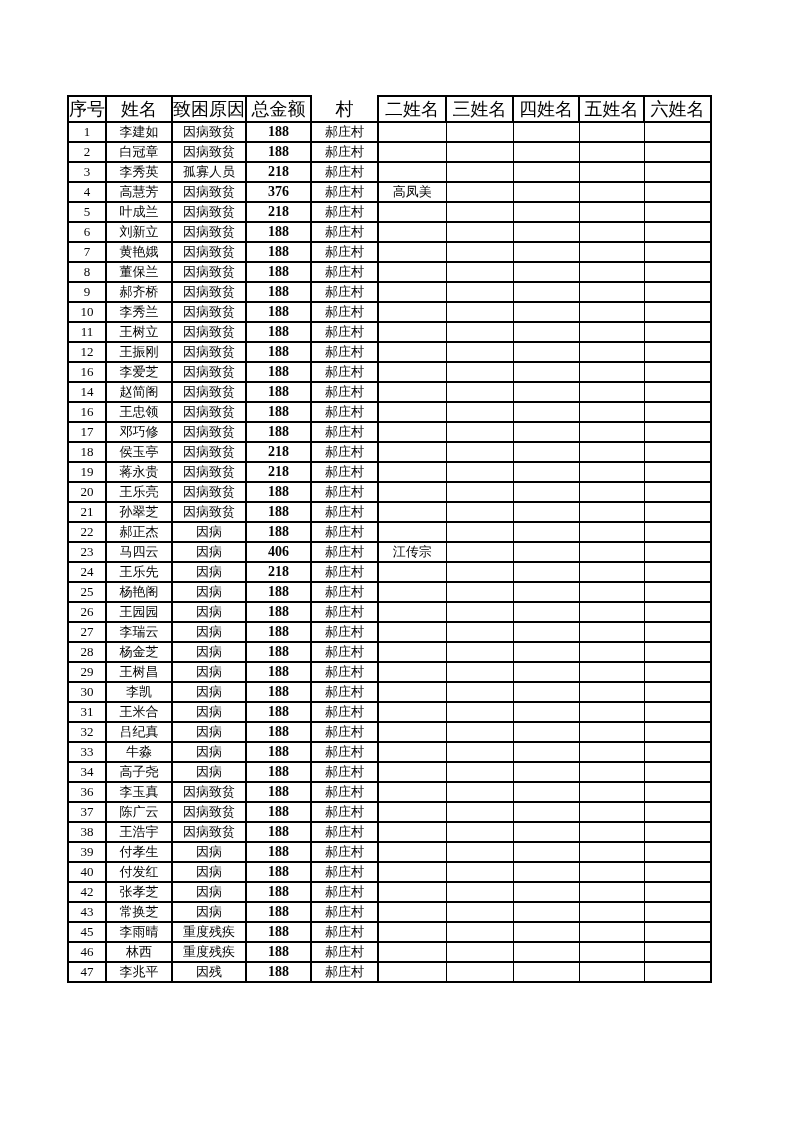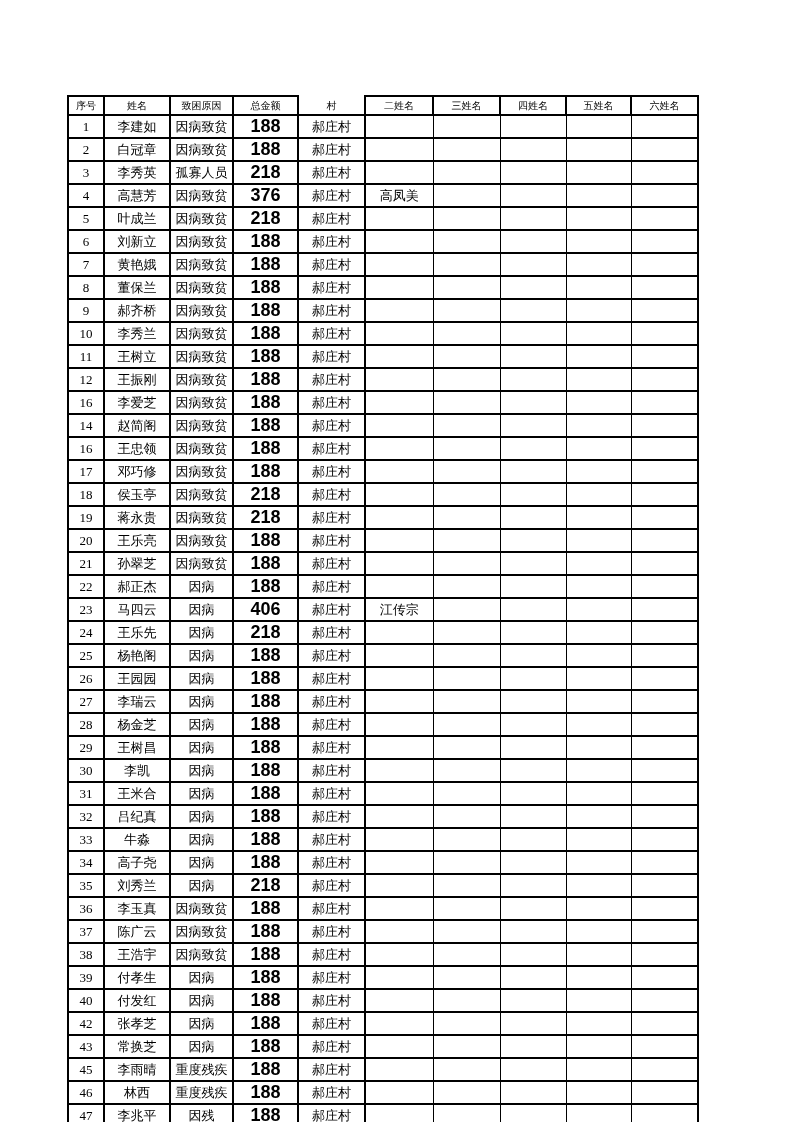--- a/index.html
+++ b/index.html
@@ -30,21 +30,21 @@
     padding: 0;
     text-align: center;
     vertical-align: middle;
     overflow: hidden;
     white-space: nowrap;
   }
   
   table.roster thead th {
     height: 17px;
     font-weight: normal;
-    font-size: 10px;
+    font-size: 18px;
     font-family: Liberation Serif, serif;
   }
   
   table.roster thead th:nth-child(5) {
     border-top: 2px solid #ffffff;
   }
   
   table.roster tbody td {
     height: 15px;
     font-size: 13px;
@@ -56,23 +56,23 @@
   }
   table.roster tbody td:nth-child(6) { border-left-width: 2px; margin-left: 44px; }
   table.roster tbody td:nth-child(10) { border-right-width: 2px; }
 
   
   table.roster tbody td.col0 {             
     font-size: 13px;
     font-family: "Liberation Serif", serif;
   }
   table.roster tbody td.col3 {             
-    font-family: Liberation Sans, sans-serif;
+    font-family: Liberation Serif, serif;
     font-weight: bold;
-    font-size: 18px;
+    font-size: 14px;
   }
 </style>
 </head>
 <body>
 
 <div class="sheet">
   <table class="roster">
     <colgroup>
         <col style="width: 36px;">
         <col style="width: 66px;">
@@ -490,32 +490,20 @@
           <td class="col2">因病</td>
           <td class="col3">188</td>
           <td class="col4">郝庄村</td>
           <td class="col5"></td>
           <td class="col6"></td>
           <td class="col7"></td>
           <td class="col8"></td>
           <td class="col9"></td>
         </tr>
         <tr>
-          <td class="col0">35</td>
-          <td class="col1">刘秀兰</td>
-          <td class="col2">因病</td>
-          <td class="col3">218</td>
-          <td class="col4">郝庄村</td>
-          <td class="col5"></td>
-          <td class="col6"></td>
-          <td class="col7"></td>
-          <td class="col8"></td>
-          <td class="col9"></td>
-        </tr>
-        <tr>
           <td class="col0">36</td>
           <td class="col1">李玉真</td>
           <td class="col2">因病致贫</td>
           <td class="col3">188</td>
           <td class="col4">郝庄村</td>
           <td class="col5"></td>
           <td class="col6"></td>
           <td class="col7"></td>
           <td class="col8"></td>
           <td class="col9"></td>

